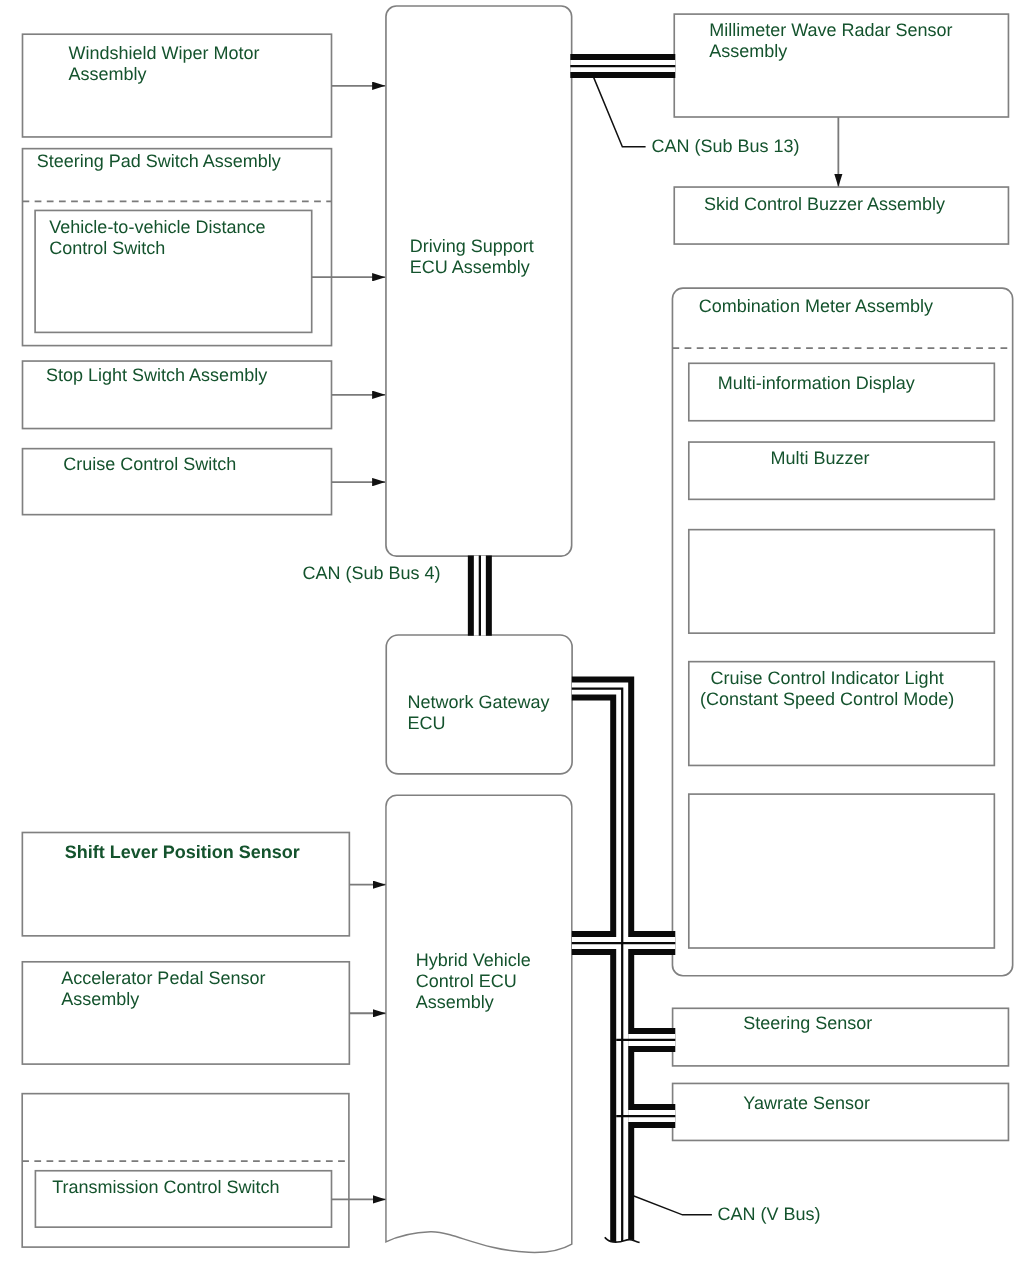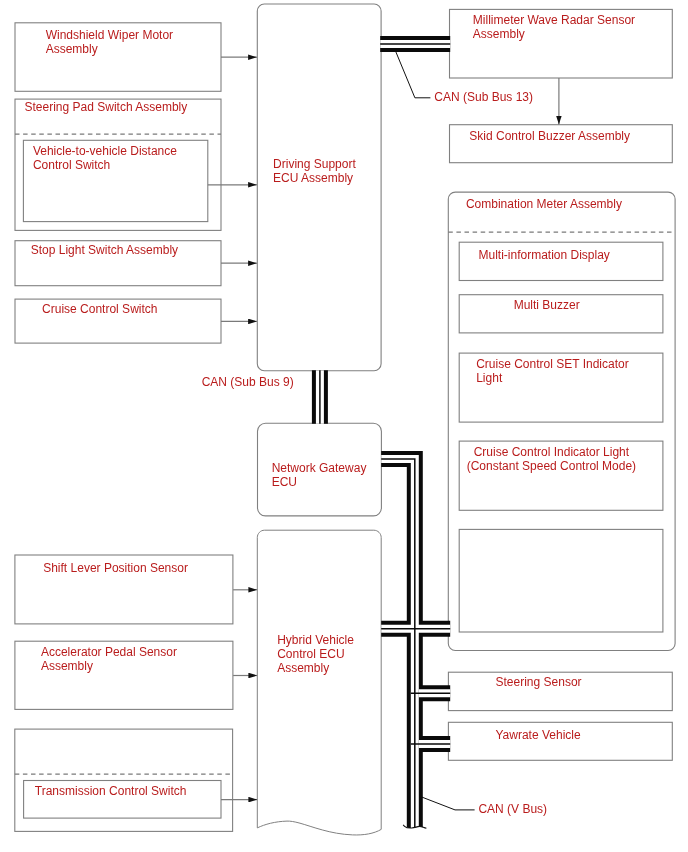--- a/index.html
+++ b/index.html
@@ -1,20 +1,20 @@
 <!DOCTYPE html>
 <html><head>
 <meta charset="utf-8">
 <title>System Diagram</title>
 <style>
   html,body{margin:0;padding:0;background:#fff;}
   body{width:688px;height:852px;position:relative;overflow:hidden;
        font-family:"Liberation Sans",sans-serif;font-size:12px;color:#000;}
   #stage{position:absolute;left:0;top:0;width:688px;height:852px;}
-  .lbl{position:absolute;white-space:pre;line-height:14px;color:#b91c1c;font-size:12px;transform:translateZ(0);}
+  .lbl{position:absolute;white-space:pre;line-height:14px;color:#14532d;font-size:12px;transform:translateZ(0);}
   svg.ov{position:absolute;left:0;top:0;width:688px;height:852px;overflow:visible;pointer-events:none;}
 </style>
 </head>
 <body>
 
 <div id="stage">
 
   <div class="lbl" style="left:45.7px;top:27.7px;">Windshield Wiper Motor
 Assembly</div>
 
@@ -34,47 +34,45 @@
 Assembly</div>
 
   <div class="lbl" style="left:469.3px;top:128.8px;">Skid Control Buzzer Assembly</div>
 
   <div class="lbl" style="left:465.9px;top:196.9px;">Combination Meter Assembly</div>
 
   <div class="lbl" style="left:478.5px;top:247.8px;">Multi-information Display</div>
 
   <div class="lbl" style="left:513.7px;top:298.2px;">Multi Buzzer</div>
 
-  <div class="lbl" style="left:476.2px;top:356.9px;">Cruise Control SET Indicator
-Light</div>
 
   <div class="lbl" style="left:466.7px;top:444.9px;text-align:center;">Cruise Control Indicator Light
 (Constant Speed Control Mode)</div>
 
 
   <div class="lbl" style="left:271.7px;top:461px;">Network Gateway
 ECU</div>
 
   <div class="lbl" style="left:495.5px;top:675.4px;">Steering Sensor</div>
 
-  <div class="lbl" style="left:495.5px;top:728.4px;">Yawrate Vehicle</div>
+  <div class="lbl" style="left:495.5px;top:728.4px;">Yawrate Sensor</div>
 
-  <div class="lbl" style="left:43.2px;top:561.0px;">Shift Lever Position Sensor</div>
+  <div class="lbl" style="left:43.2px;top:561.0px;font-weight:bold;">Shift Lever Position Sensor</div>
 
   <div class="lbl" style="left:40.9px;top:645.4px;">Accelerator Pedal Sensor
 Assembly</div>
 
 
   <div class="lbl" style="left:34.8px;top:784.3px;">Transmission Control Switch</div>
 
   <div class="lbl" style="left:277.2px;top:633.3px;">Hybrid Vehicle
 Control ECU
 Assembly</div>
 
-  <div class="lbl" style="left:201.7px;top:374.7px;">CAN (Sub Bus 9)</div>
+  <div class="lbl" style="left:201.7px;top:374.7px;">CAN (Sub Bus 4)</div>
   <div class="lbl" style="left:434.3px;top:90.0px;">CAN (Sub Bus 13)</div>
   <div class="lbl" style="left:478.4px;top:802.0px;">CAN (V Bus)</div>
 
   <svg class="ov" viewBox="0 0 688 852">
     <defs>
       <marker id="ar" markerWidth="9" markerHeight="5.6" refX="8.8" refY="2.8" orient="auto" markerUnits="userSpaceOnUse">
         <path d="M0,0 L8.8,2.8 L0,5.6 z" fill="#111"></path>
       </marker>
       <clipPath id="busCut">
         <path d="M370,440 L440,440 L440,828.4

